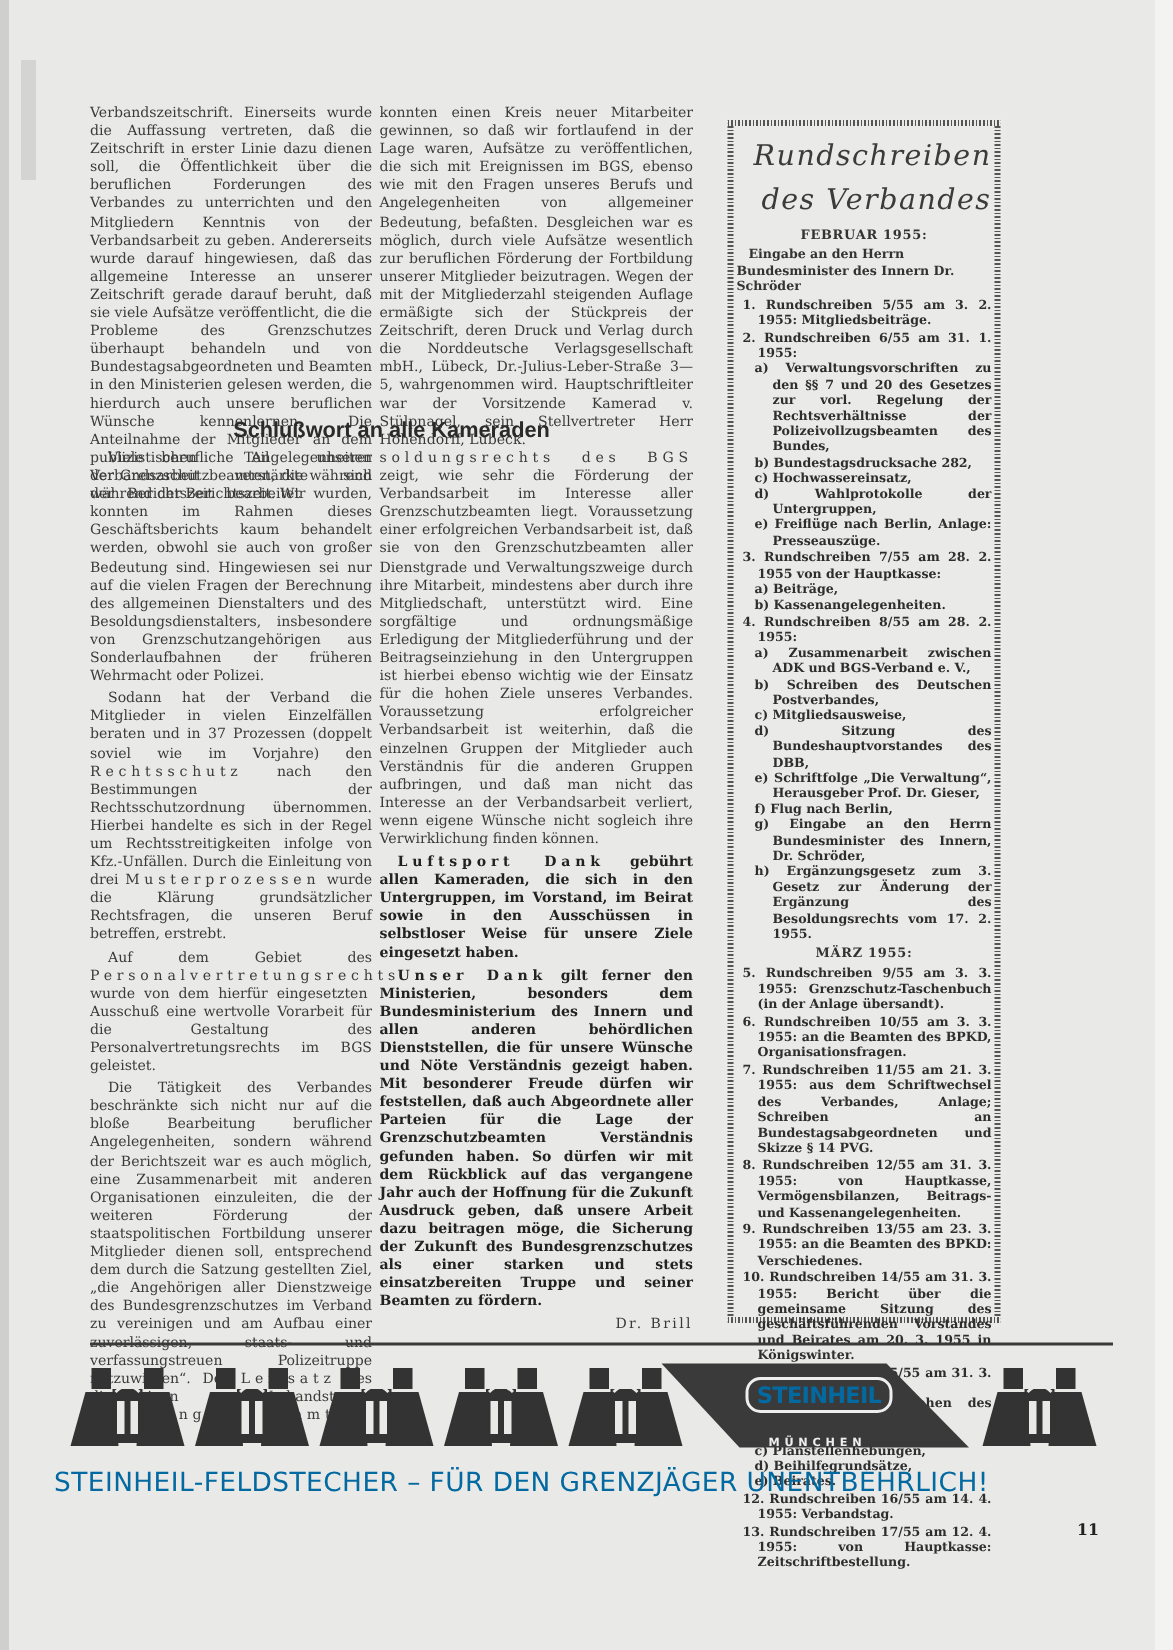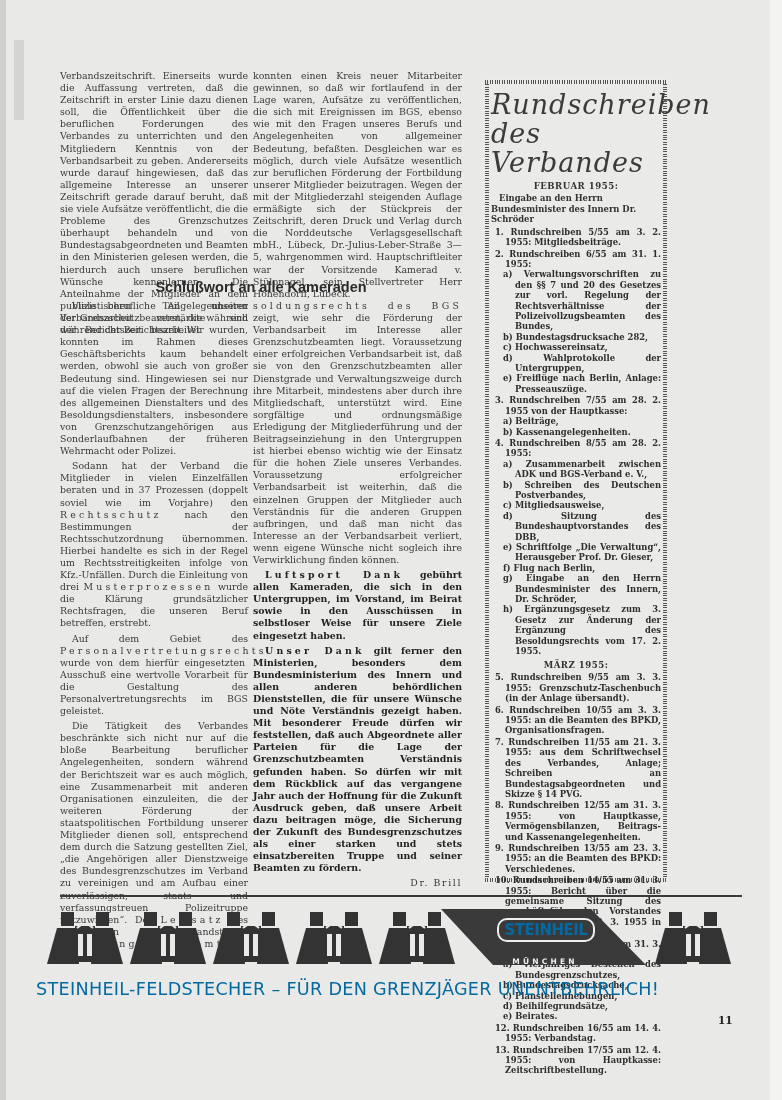--- a/index.html
+++ b/index.html
@@ -38,22 +38,22 @@
     background:
       repeating-linear-gradient(90deg, #555 0 1px, #e9e9e7 1px 2.4px) top/100% 4px no-repeat,
       repeating-linear-gradient(90deg, #555 0 1px, #e9e9e7 1px 2.4px) bottom/100% 4px no-repeat,
       repeating-linear-gradient(0deg, #555 0 1px, #e9e9e7 1px 2.4px) left/4px 100% no-repeat,
       repeating-linear-gradient(0deg, #555 0 1px, #e9e9e7 1px 2.4px) right/4px 100% no-repeat,
       #eaeae8;
     box-sizing:border-box;
   }
   #rs-inner { position:absolute; left:6px; right:6px; top:10px; }
   .rs-title {
-    font-family:"DejaVu Serif", serif; font-style:italic; font-size:27px; line-height:29px;
-    text-align:left; color:#3b3b3b; letter-spacing:1px; margin:0;
+    font-family:"DejaVu Serif", serif; font-style:italic; font-size:19px; line-height:29px;
+    text-align:right; color:#3b3b3b; letter-spacing:1px; margin:0;
   }
   .rs-month { text-align:center; font-size:8.6px; font-weight:bold; margin:4px 0 2px; color:#333; letter-spacing:.5px; }
   .rs-intro { font-size:8.4px; font-weight:bold; line-height:10.6px; text-indent:8px; margin:0 0 2px; color:#333; }
   .rs-item { font-size:8.4px; font-weight:bold; line-height:10.4px; color:#2e2e2e; margin:1px 0 0; padding-left:14px; text-indent:-10px; text-align:justify; }
   .rs-sub { font-size:8.4px; font-weight:bold; line-height:10.4px; color:#2e2e2e; padding-left:24px; text-indent:-12px; text-align:justify; margin:0; }
 
   #rule { position:absolute; left:60px; top:895px; width:682px; height:2px; background:#3a3a3a; }
   .bino { position:absolute; top:912px; width:80px; height:52px; }
   #ad-logo {
     position:absolute; left:441px; top:907px; width:205px; height:60px;

